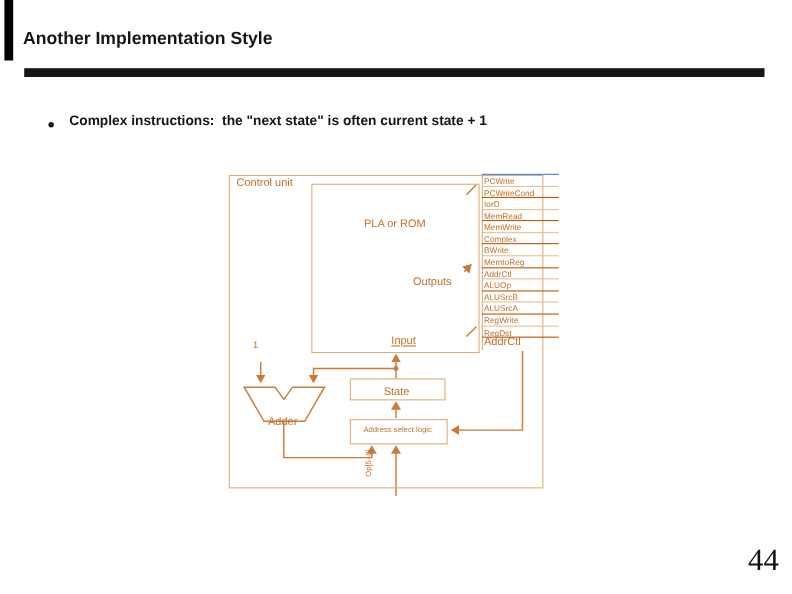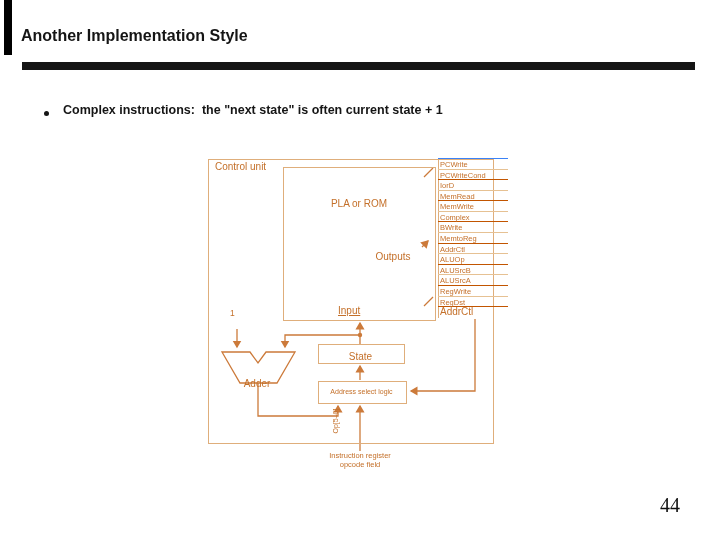--- a/index.html
+++ b/index.html
@@ -6,32 +6,32 @@
   #slide{position:relative;width:720px;height:540px;background:#ffffff;overflow:hidden;
          font-family:"Liberation Sans",sans-serif;}
   .abs{position:absolute;}
 
   
   #side-bar{left:4px;top:0;width:8px;height:55px;background:#000;}
   #title{left:21px;top:27px;font-size:16px;font-weight:bold;color:#151515;letter-spacing:0px;white-space:nowrap;}
   #rule{left:22px;top:62px;width:673px;height:8px;background:#151515;}
   #bullet-dot{left:44px;top:111px;width:5px;height:5px;background:#151515;border-radius:50%;}
   #bullet-text{left:63px;top:103px;font-size:12.5px;font-weight:bold;color:#151515;white-space:pre;}
-  #page-num{left:660px;top:494px;width:48px;
-            font-family:"Liberation Serif",serif;font-size:20px;color:#111;}
+  #page-num{left:660px;top:494px;width:48px;text-align:right;
+            font-family:"Liberation Serif",serif;font-size:28px;color:#111;}
 
   
   .dtext{color:#c4702a;font-size:10px;line-height:9px;}
   .box{border:1px solid #dfae7b;background:transparent;}
   #outer-box{left:208px;top:159px;width:284px;height:283px;}
   #inner-box{left:283px;top:167px;width:151px;height:152px;}
   #lbl-control{left:215px;top:162px;width:70px;}
   #lbl-pla{left:319px;top:199px;width:80px;text-align:center;}
   #lbl-outputs{left:368px;top:252px;width:50px;text-align:center;}
-  #lbl-input{left:338px;top:306px;width:40px;text-align:left;text-decoration:underline;}
+  #lbl-input{left:338px;top:306px;width:40px;text-align:right;text-decoration:underline;}
 
   #state-box{left:318px;top:344px;width:85px;height:18px;}
   #lbl-state{left:318px;top:352px;width:85px;text-align:center;}
   #addrsel-box{left:318px;top:381px;width:87px;height:21px;}
   #lbl-addrsel{left:319px;top:387px;width:85px;text-align:center;font-size:7px;}
 
   #lbl-adder{left:226px;top:363px;width:62px;text-align:center;margin-top:16px;}
   #lbl-one{left:230px;top:309px;width:14px;font-size:8.5px;}
   #lbl-addrctl{left:440px;top:307px;width:48px;}
   #lbl-op{left:329px;top:402px;width:42px;height:38px;transform:rotate(-90deg);
@@ -92,24 +92,20 @@
   <div class="abs dtext" id="lbl-state">State</div>
 
   <div class="abs box" id="addrsel-box"></div>
   <div class="abs dtext" id="lbl-addrsel">Address select logic</div>
 
   <div class="abs dtext" id="lbl-adder">Adder</div>
   <div class="abs dtext" id="lbl-one">1</div>
   <div class="abs dtext" id="lbl-addrctl">AddrCtl</div>
   <div class="abs dtext" id="lbl-op">Op[5–0]</div>
 
-  <div class="abs dtext" id="caption">
-    <div>Instruction register</div>
-    <div>opcode field</div>
-  </div>
 
   <div class="abs" id="col-left-border"></div>
   <div class="abs" id="signal-column">
       <div class="sigrow">
         <span>PCWrite</span>
       </div>
       <div class="sigrow strong">
         <span>PCWriteCond</span>
       </div>
       <div class="sigrow">

